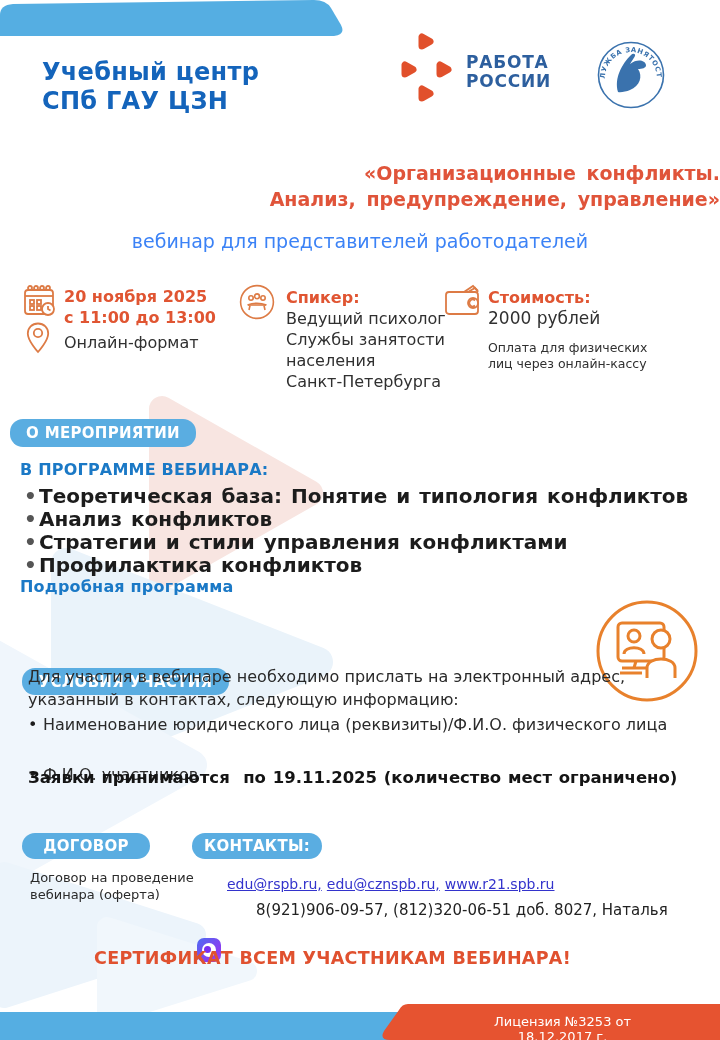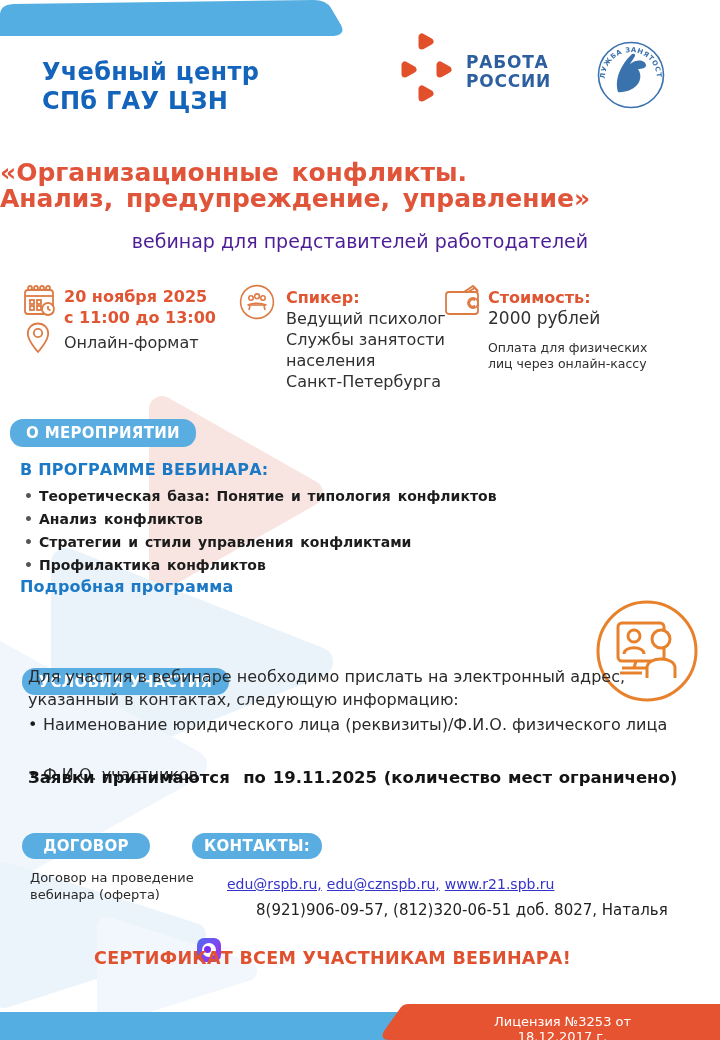--- a/index.html
+++ b/index.html
@@ -11,34 +11,34 @@
   .abs{position:absolute;}
   .pre{white-space:pre-line;}
   
   .tri{position:absolute;z-index:0;}
   .tri polygon{stroke-linejoin:round;}
   .z{z-index:2;}
   
   .org-title{font-size:24px;font-weight:bold;color:#1464bb;line-height:29px;letter-spacing:0.3px;}
   .rr-text{font-size:17px;font-weight:bold;color:#2d5f9e;line-height:19px;letter-spacing:0.8px;}
   
-  .event-title{width:100%;text-align:left;font-size:25px;font-weight:bold;color:#e0543a;line-height:26px;word-spacing:4px;}
-  .event-subtitle{width:100%;text-align:center;font-size:19px;color:#4c1d95;}
+  .event-title{width:100%;text-align:right;font-size:19px;font-weight:bold;color:#e0543a;line-height:26px;word-spacing:4px;}
+  .event-subtitle{width:100%;text-align:center;font-size:19px;color:#3b82f6;}
   
   .d-orange{font-size:16px;font-weight:bold;color:#e05532;line-height:21px;}
   .d-text{font-size:16px;color:#303030;line-height:21px;}
   .d-small{font-size:12.5px;color:#303030;line-height:16px;}
   
   .badge{background:#5aade1;color:#fff;font-weight:bold;font-size:15px;
          border-radius:13px;display:flex;align-items:center;justify-content:center;
          letter-spacing:0.3px;}
   .blue-head{font-size:16px;font-weight:bold;color:#1b79c6;letter-spacing:0.2px;}
   
   ul.program{list-style:none;margin:0;padding:0;}
-  ul.program li{position:relative;padding-left:17px;font-size:14px;font-weight:bold;
+  ul.program li{position:relative;padding-left:17px;font-size:20px;font-weight:bold;
                 color:#1c1c1c;line-height:23px;word-spacing:2px;}
   ul.program li::before{content:"•";position:absolute;left:2px;color:#555;}
   
   .cond-text{font-size:16px;color:#2a2a2a;line-height:22.5px;}
   .cond-li{position:relative;padding-left:15px;font-size:16px;color:#2a2a2a;line-height:21px;}
   .cond-li::before{content:"•";position:absolute;left:0;color:#1c1c1c;}
   .deadline{font-size:16.5px;font-weight:bold;color:#141414;white-space:pre-wrap;word-spacing:1px;}
   
   .contract-note{font-size:13px;color:#2a2a2a;line-height:17px;}
   .link{color:#3333cc;text-decoration:underline;font-size:14px;}

